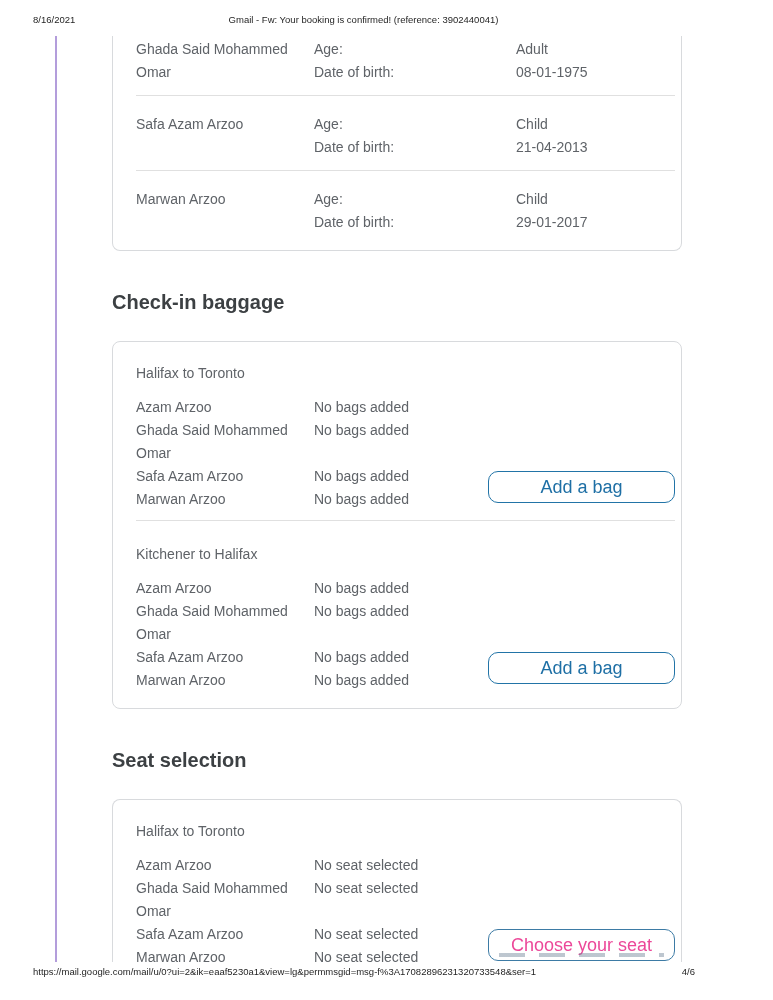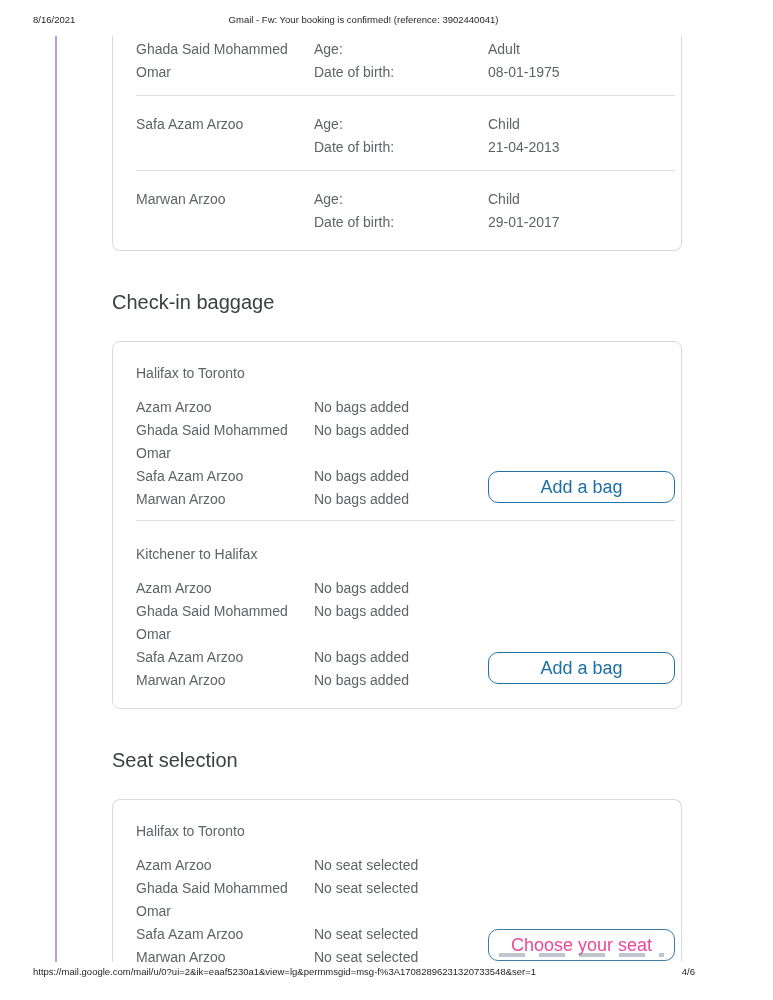--- a/index.html
+++ b/index.html
@@ -75,27 +75,27 @@
     border-top: 1px solid #e0e0e0;
     height: 0;
   }
 
   
   .p-row { display: flex; padding: 17px 0 11px; }
   .p-row.first { padding-top: 2px; }
   .p-row.last { padding-bottom: 16px; }
   .p-name { width: 178px; flex: none; }
   .p-fields { flex: 1; }
-  .p-line { display: flex; }
+  .p-line { display: flex; gap: 28px; }
   .p-label { width: 174px; flex: none; }
 
   
   .section-heading {
     font-size: 20px;
-    font-weight: 400;
+    font-weight: 700;
     line-height: 23px;
     color: #3c4043;
     margin: 40px 0 27px;
   }
 
   
   .card-pad-top { padding-top: 20px; }
   .card-pad-bottom { padding-bottom: 16px; }
   .segment { position: relative; }
   .segment-below-divider { padding-top: 22px; }

